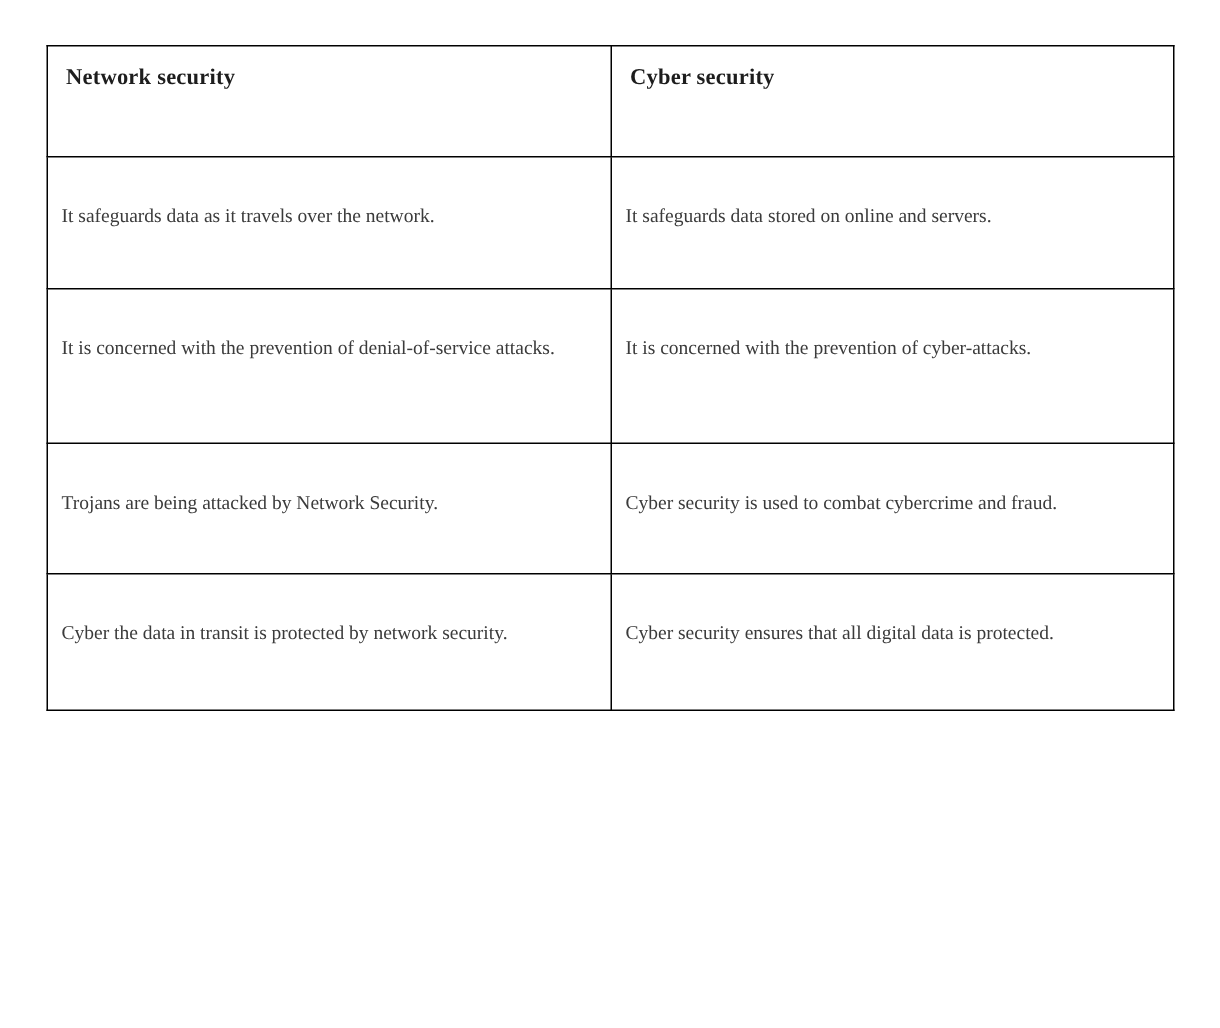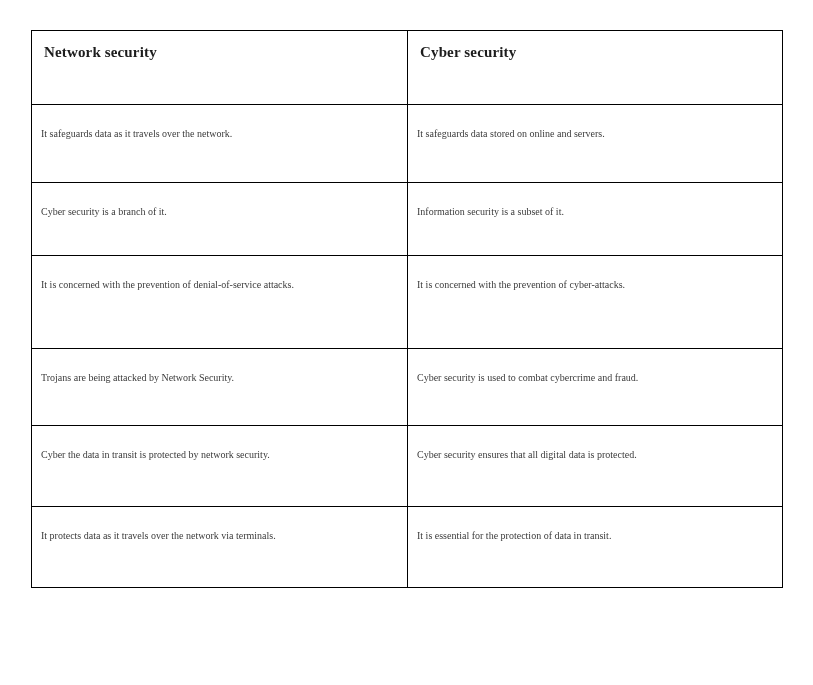--- a/index.html
+++ b/index.html
@@ -50,22 +50,22 @@
     font-size: 15px;
     font-weight: bold;
     line-height: 20px;
     color: #1d1d1d;
     text-align: left;
     letter-spacing: 0.15px;
   }
 
   
   .comparison-table tbody td {
-    padding: 16px 10px 8px 9px;
-    font-size: 10px;
+    padding: 26px 10px 8px 9px;
+    font-size: 13px;
     line-height: 26px;
     color: #3b3b3b;
     text-align: left;
   }
 
   .comparison-table tbody td.justify {
     text-align: justify;
     text-justify: inter-word;
   }
   
@@ -105,28 +105,20 @@
 
       <tr class="r1">
         <td class="justify">
           <span class="cell-text">It safeguards data as it travels over the network.</span>
         </td>
         <td>
           <span class="cell-text">It safeguards data stored on online and servers.</span>
         </td>
       </tr>
 
-      <tr class="r2">
-        <td>
-          <span class="cell-text">Cyber security is a branch of it.</span>
-        </td>
-        <td>
-          <span class="cell-text">Information security is a subset of it.</span>
-        </td>
-      </tr>
 
 
       <tr class="r4">
         <td>
           <span class="cell-text">It is concerned with the prevention of denial-of-service attacks.</span>
         </td>
         <td class="justify">
           <span class="cell-text">It is concerned with the prevention of cyber-attacks.</span>
         </td>
       </tr>
@@ -143,25 +135,17 @@
 
       <tr class="r7">
         <td class="justify">
           <span class="cell-text">Cyber the data in transit is protected by network security.</span>
         </td>
         <td>
           <span class="cell-text">Cyber security ensures that all digital data is protected.</span>
         </td>
       </tr>
 
-      <tr class="r8">
-        <td class="justify">
-          <span class="cell-text">It protects data as it travels over the network via terminals.</span>
-        </td>
-        <td>
-          <span class="cell-text">It is essential for the protection of data in transit.</span>
-        </td>
-      </tr>
 
     </tbody>
   </table>
 
 </div>
 
 </body></html>

